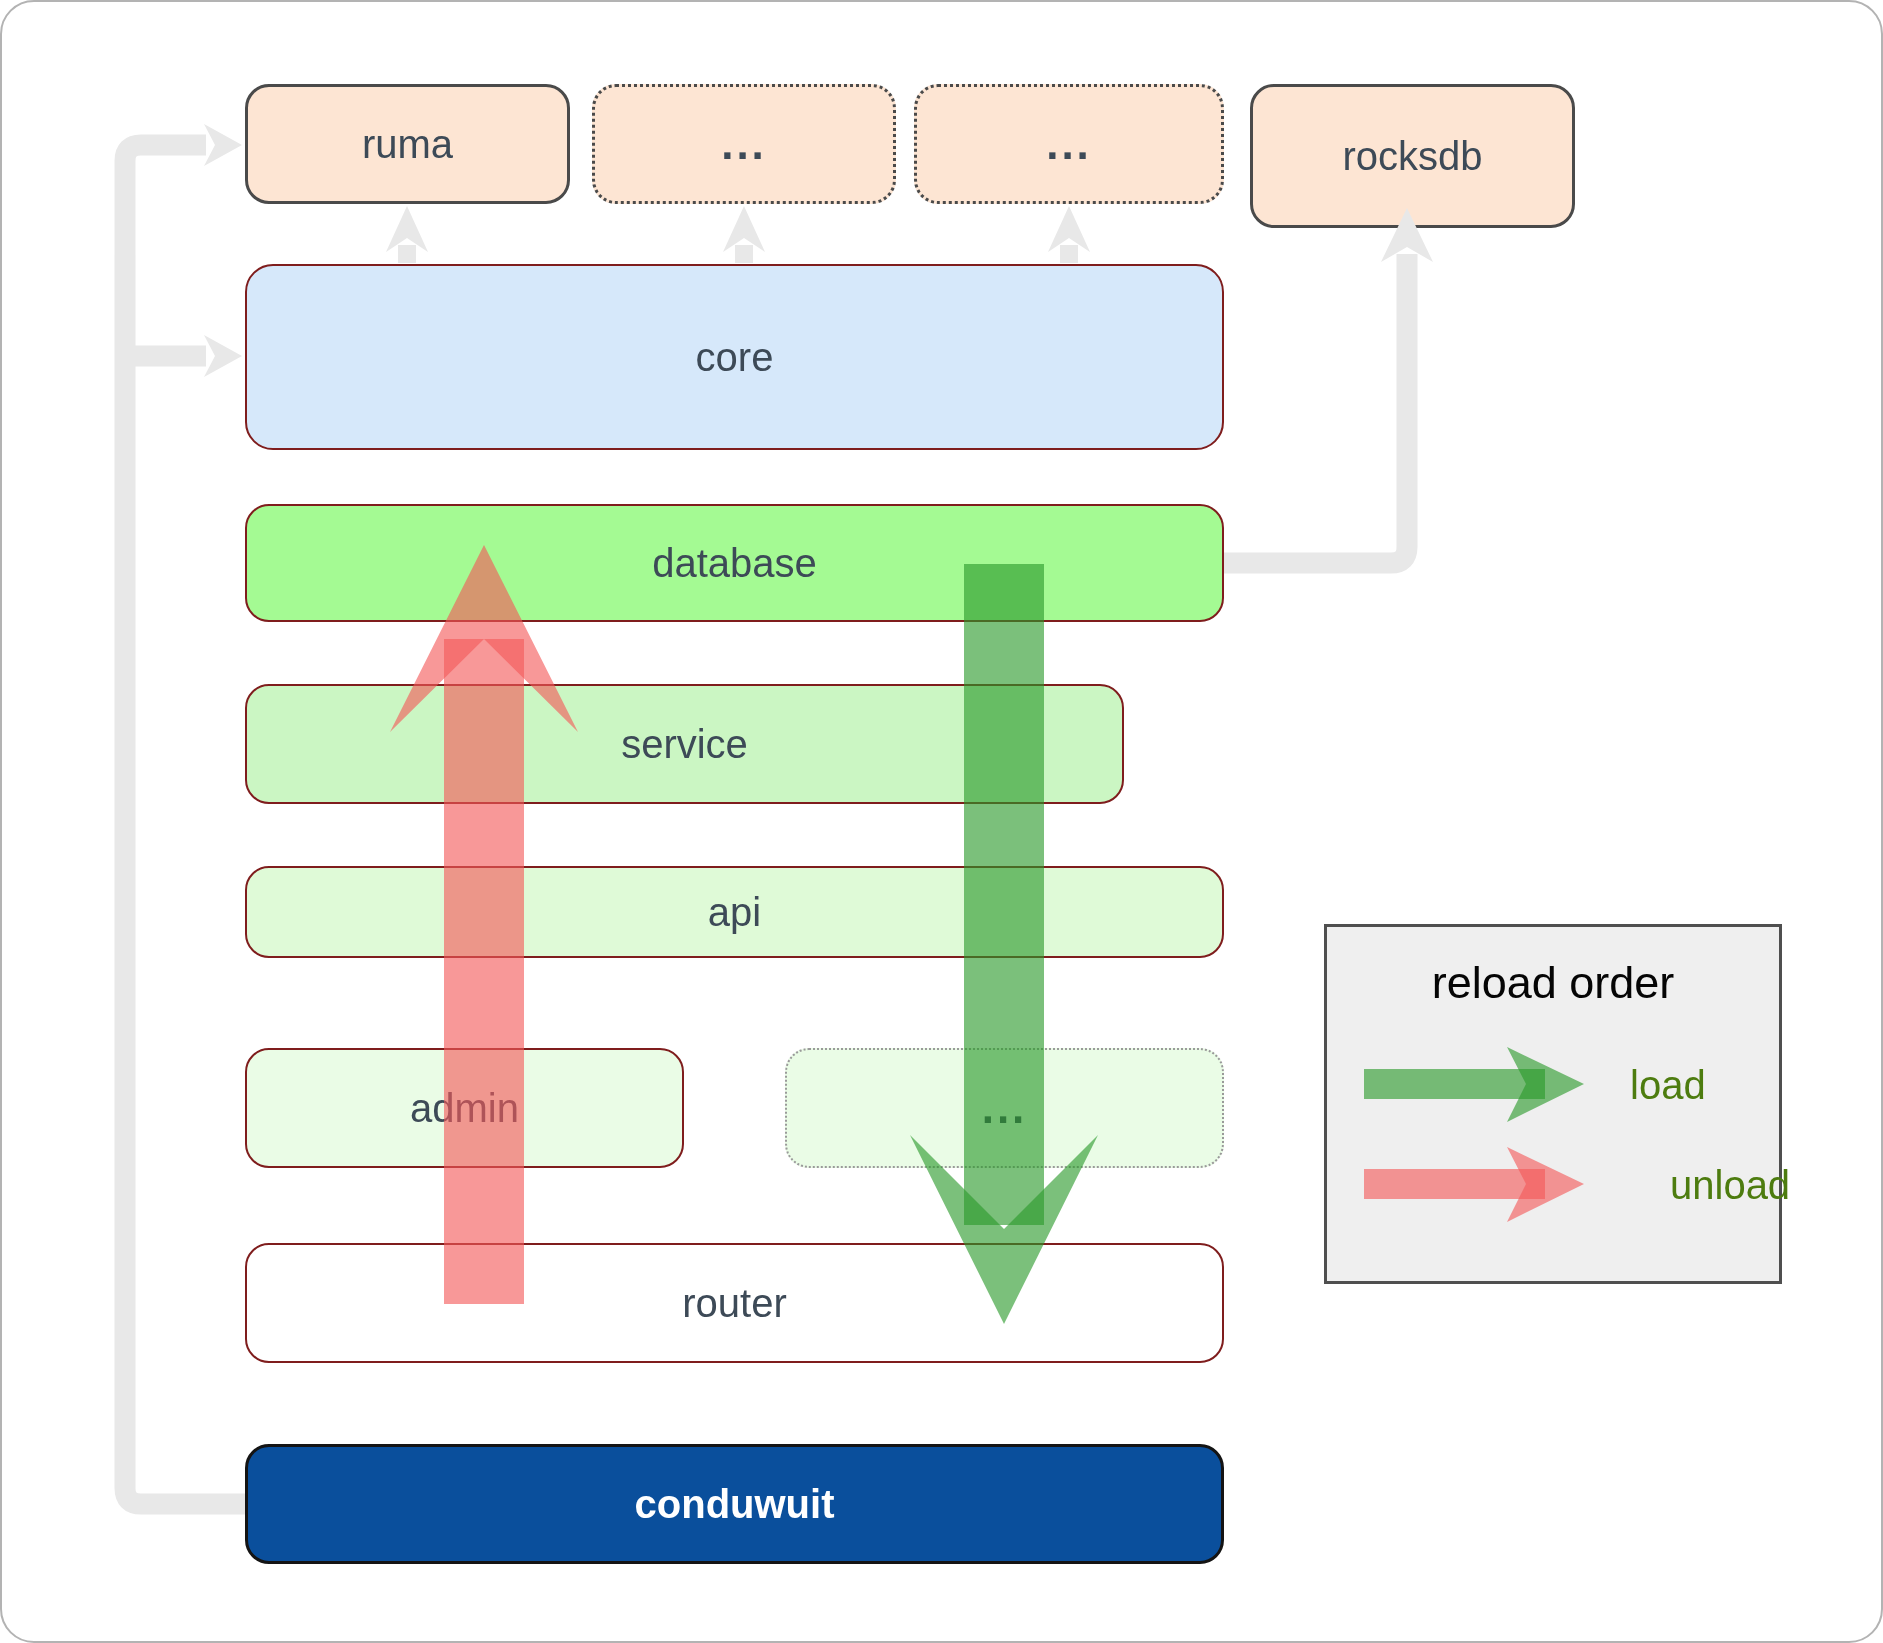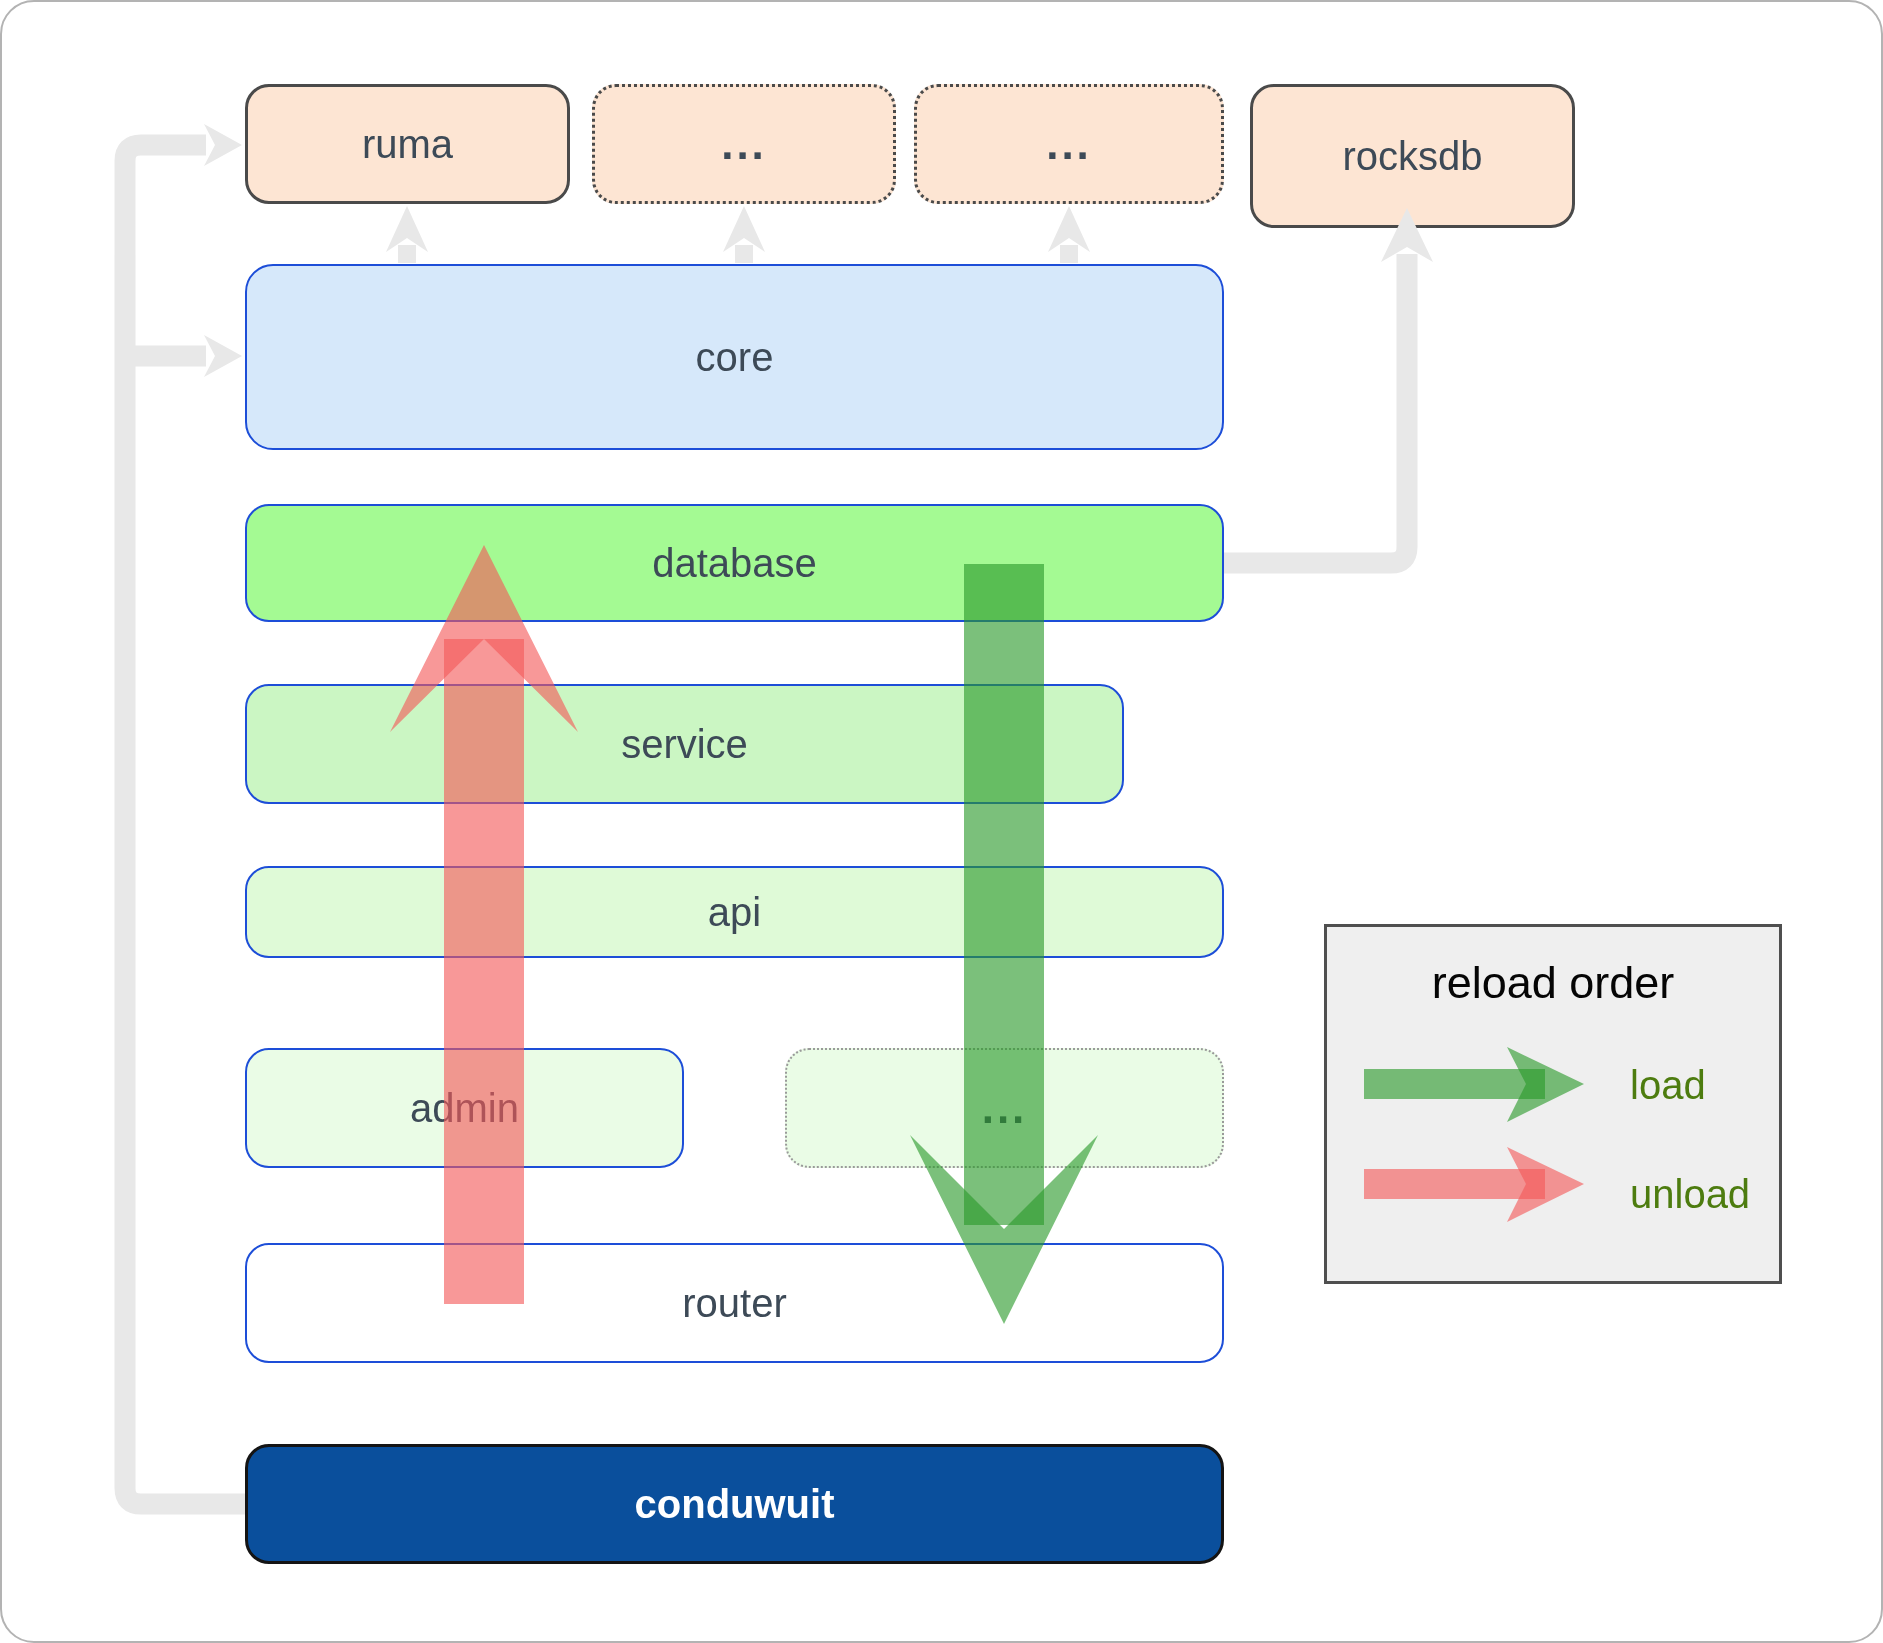--- a/index.html
+++ b/index.html
@@ -19,21 +19,21 @@
     box-sizing:border-box;
     display:flex;align-items:center;justify-content:center;
     border-radius:24px;
     font-size:40px;
     color:#3d4a57;
     background:#fff;
   }
   .bx .lbl{white-space:nowrap;}
   .solid-dark{border:3px solid #4a4a4a;}
   .dotted-dark{border:3px dotted #4a4a4a;}
-  .solid-gray{border:2px solid #1d4ed8;}
+  .solid-gray{border:2px solid #7f1d1d;}
   .dotted-gray{border:2px dotted #9a9a9a;}
   .dots{font-weight:800;font-size:44px;letter-spacing:3px;}
 
   
   #b-ruma    {left:243px; top:82px; width:325px; height:120px;}
   #b-dots1   {left:590px; top:82px; width:304px; height:120px;}
   #b-dots2   {left:912px; top:82px; width:310px; height:120px;}
   #b-rocksdb {left:1248px;top:82px; width:325px; height:144px;}
   
   #b-core     {left:243px; top:262px;  width:979px; height:186px; border-radius:28px;}
@@ -51,21 +51,21 @@
     background:#efefef;border:3px solid #4f4f4f;box-sizing:border-box;
   }
   #legend-title{
     position:absolute;left:0;top:30px;width:100%;
     text-align:center;font-size:45px;color:#050505;
   }
   .legend-label{
     position:absolute;left:303px;font-size:40px;color:#4d7c0f;height:46px;line-height:46px;
   }
   #legend-load-label{top:135px;}
-  #legend-unload-label{top:244px;}
+  #legend-unload-label{top:235px;margin-left:40px;}
 
   
   #overlay{position:absolute;left:0;top:0;width:1883px;height:1643px;pointer-events:none;}
 </style>
 </head>
 <body>
 
 <div class="canvas">
 
   <div class="bx solid-dark" id="b-ruma" style="background: rgb(253, 229, 211);">

